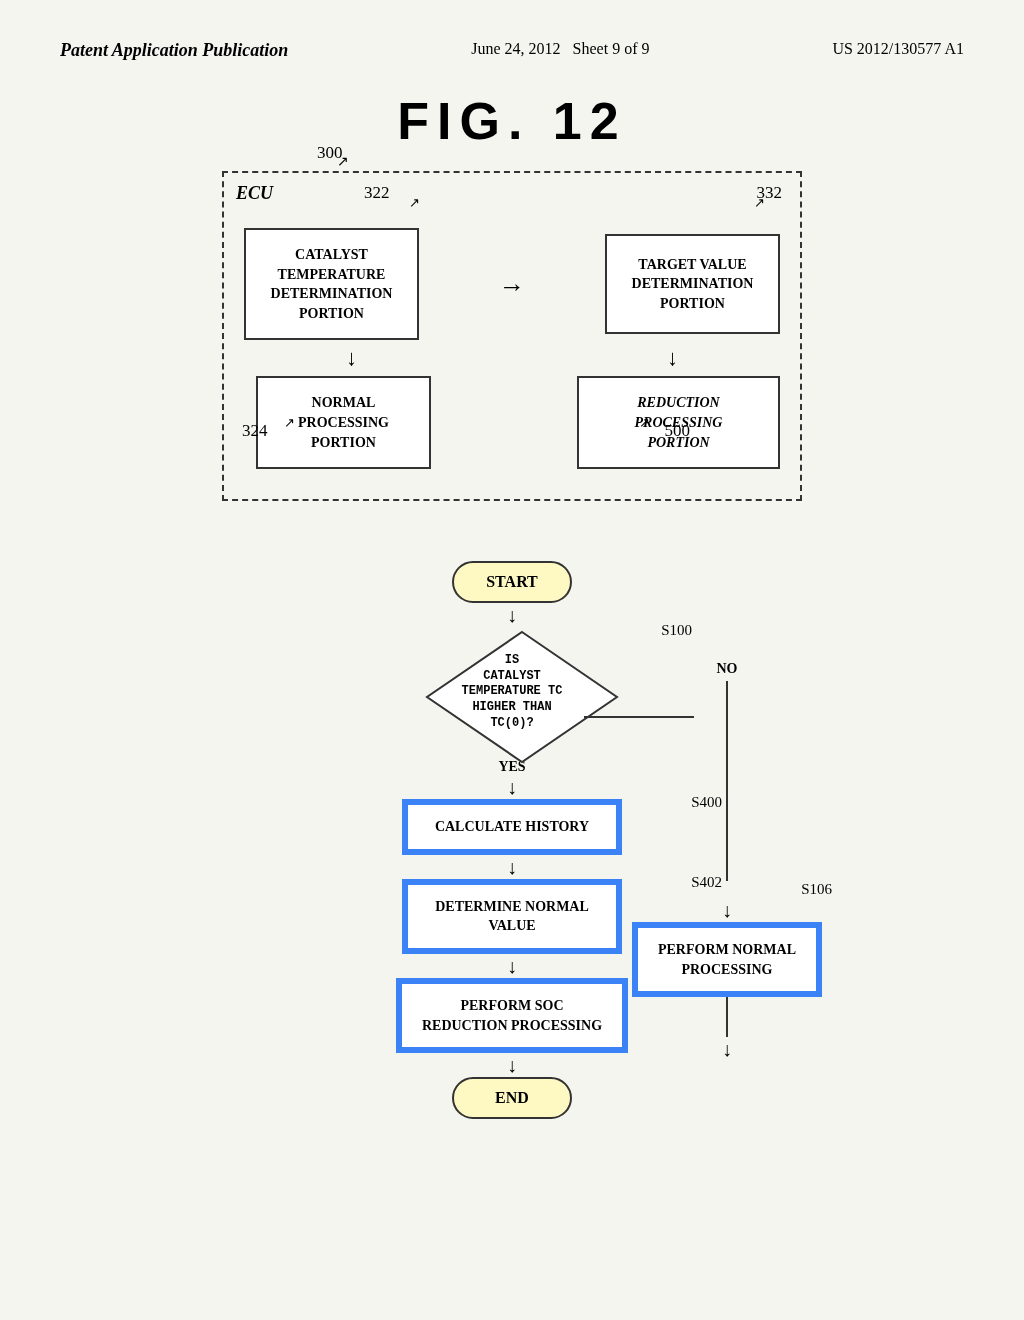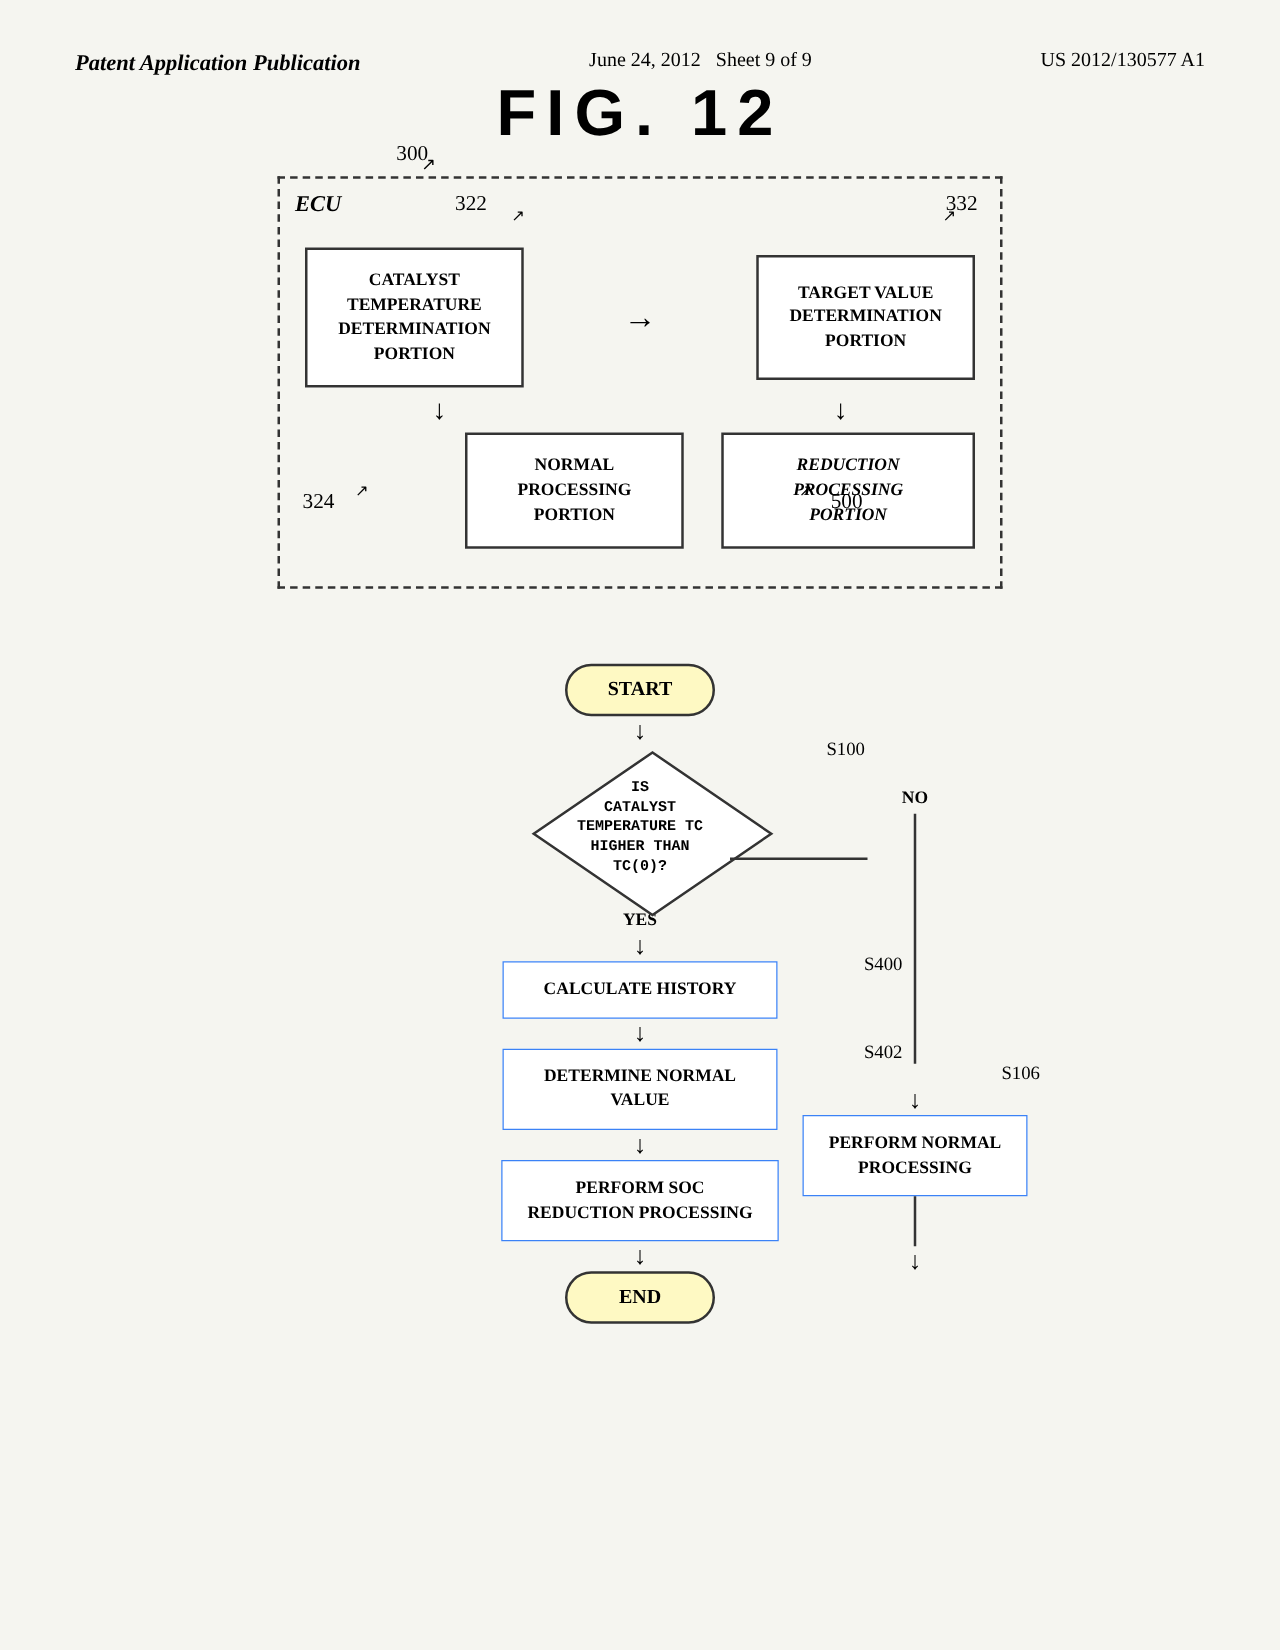--- a/index.html
+++ b/index.html
@@ -14,20 +14,21 @@
       width: 1024px;
       min-height: 1320px;
       background: #f5f5f0;
       padding: 40px 60px;
       position: relative;
     }
     .header {
       display: flex;
       justify-content: space-between;
       align-items: flex-start;
+      margin-bottom: 30px;
       border-bottom: none;
     }
     .header-left {
       font-size: 18px;
       font-weight: bold;
       font-style: italic;
     }
     .header-center {
       font-size: 16px;
       text-align: center;
@@ -108,21 +109,21 @@
     .fc-diamond-text {
       position: relative;
       z-index: 2;
       text-align: center;
       font-size: 13px;
       font-weight: bold;
       line-height: 1.4;
       font-family: Liberation Mono, monospace;
     }
     .fc-rect {
-      border: 1px solid #3b82f6;
+      border: 6px solid #3b82f6;
       padding: 12px 20px;
       font-size: 14px;
       font-weight: bold;
       background: white;
       text-align: center;
       min-width: 190px;
       line-height: 1.4;
     }
     .fc-arrow {
       font-size: 20px;
@@ -179,21 +180,21 @@
 
         <div style="position:absolute; bottom:68px; left:60px; font-size:13px;">↗</div>
         <div style="position:absolute; bottom:68px; right:150px; font-size:13px;">↗</div>
 
         <div style="display:flex; justify-content:space-between; padding: 0 20px; margin-top:5px;">
           <div style="width:175px; text-align:center; font-size:22px;">↓</div>
           <div style="width:10px;"></div>
           <div style="width:175px; text-align:center; font-size:22px;">↓</div>
         </div>
 
-        <div style="display:flex; justify-content:flex-end; align-items:center; margin-top:5px;padding-left:12px;">
+        <div style="display:flex; justify-content:space-between; align-items:center; margin-top:5px;padding-left:12px;">
           <div class="block-box" style="width:175px; min-height:90px; white-space:pre-line;">NORMAL
 PROCESSING
 PORTION</div>
           <div style="width:30px;"></div>
           <div class="block-box" style="width:203px; min-height:90px; white-space:pre-line;font-style:italic;">REDUCTION
 PROCESSING
 PORTION</div>
         </div>
       </div>
     </div>

